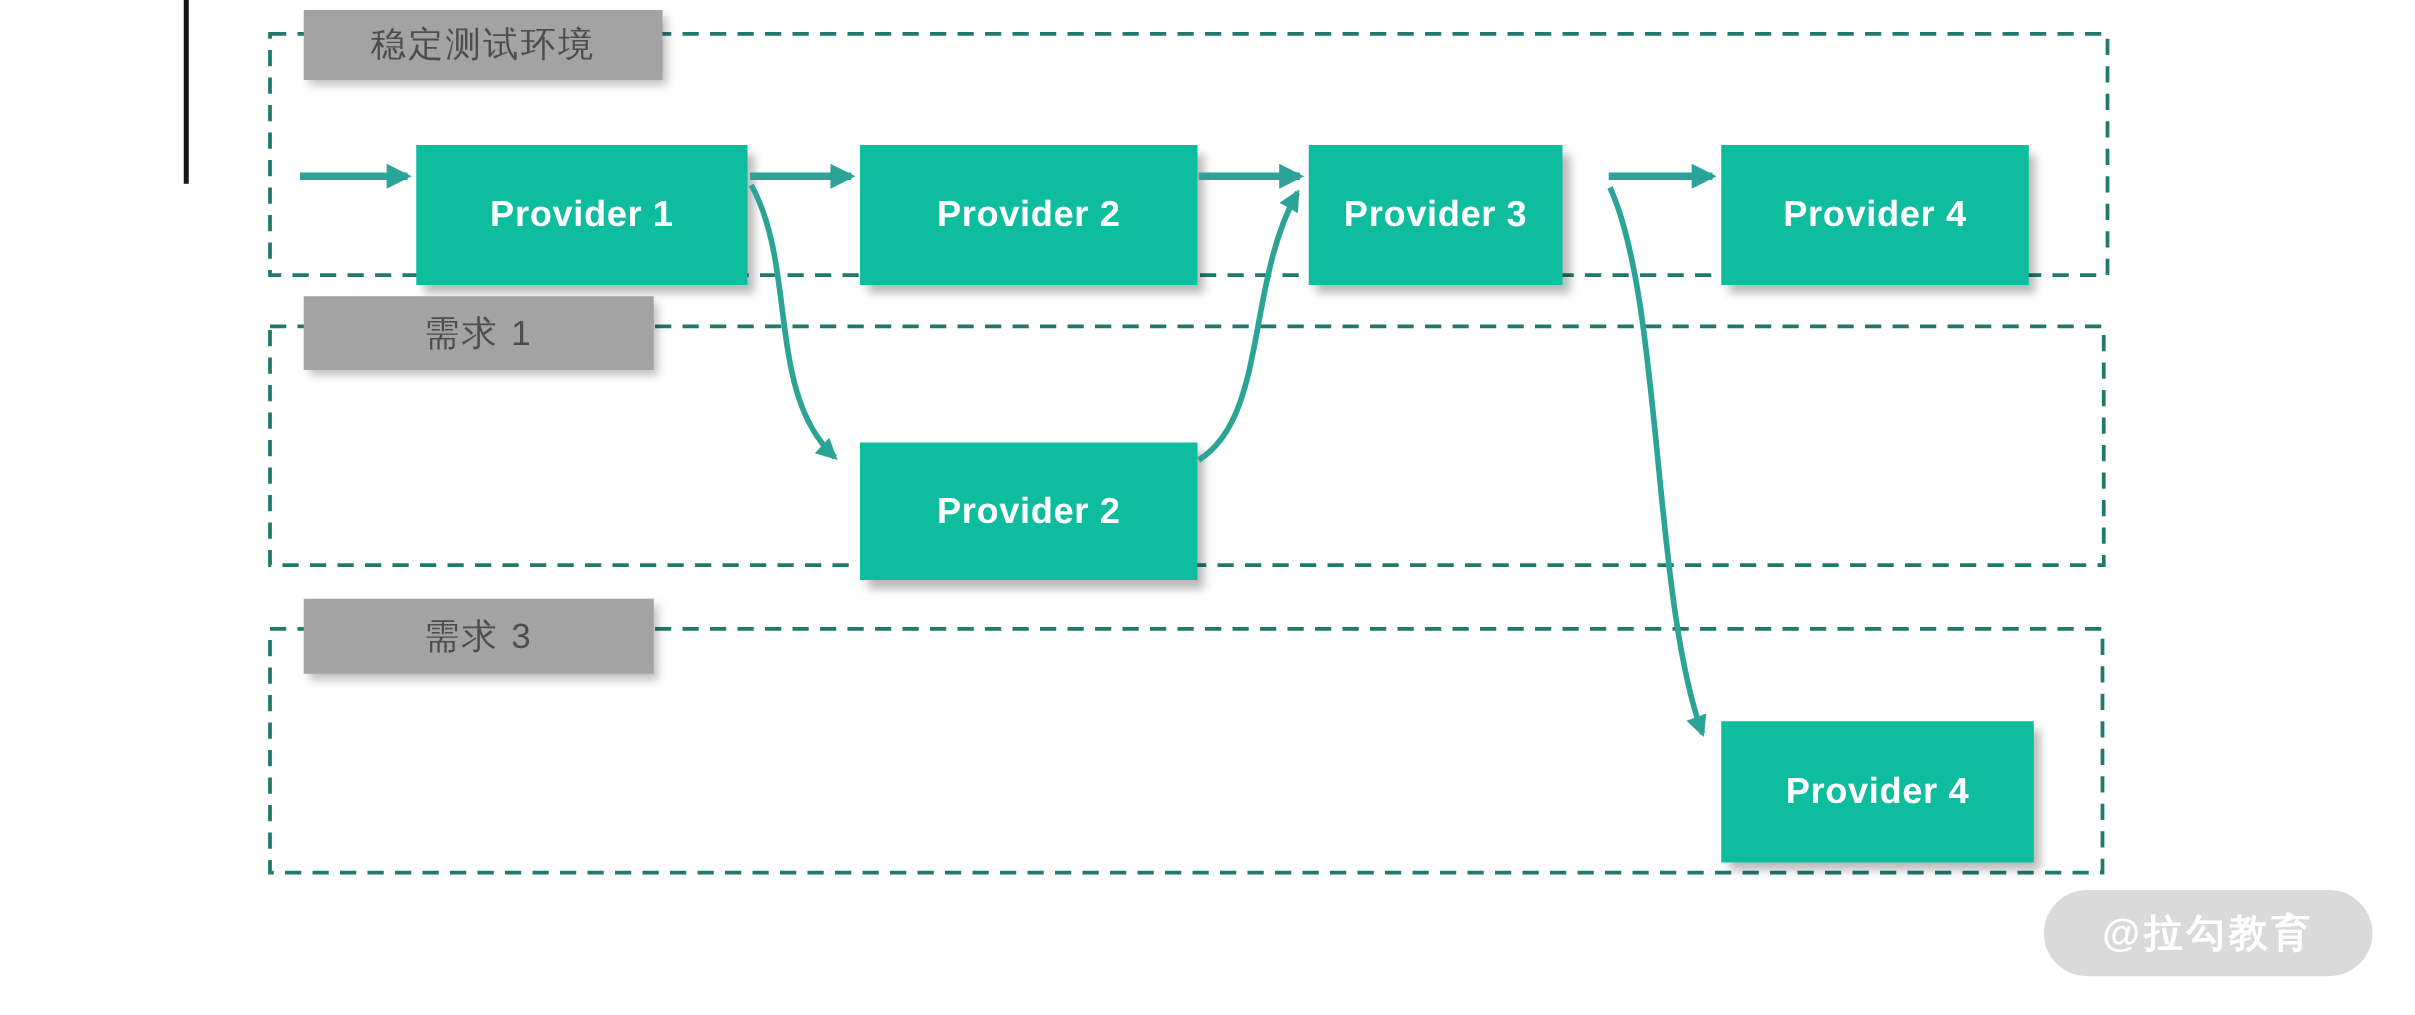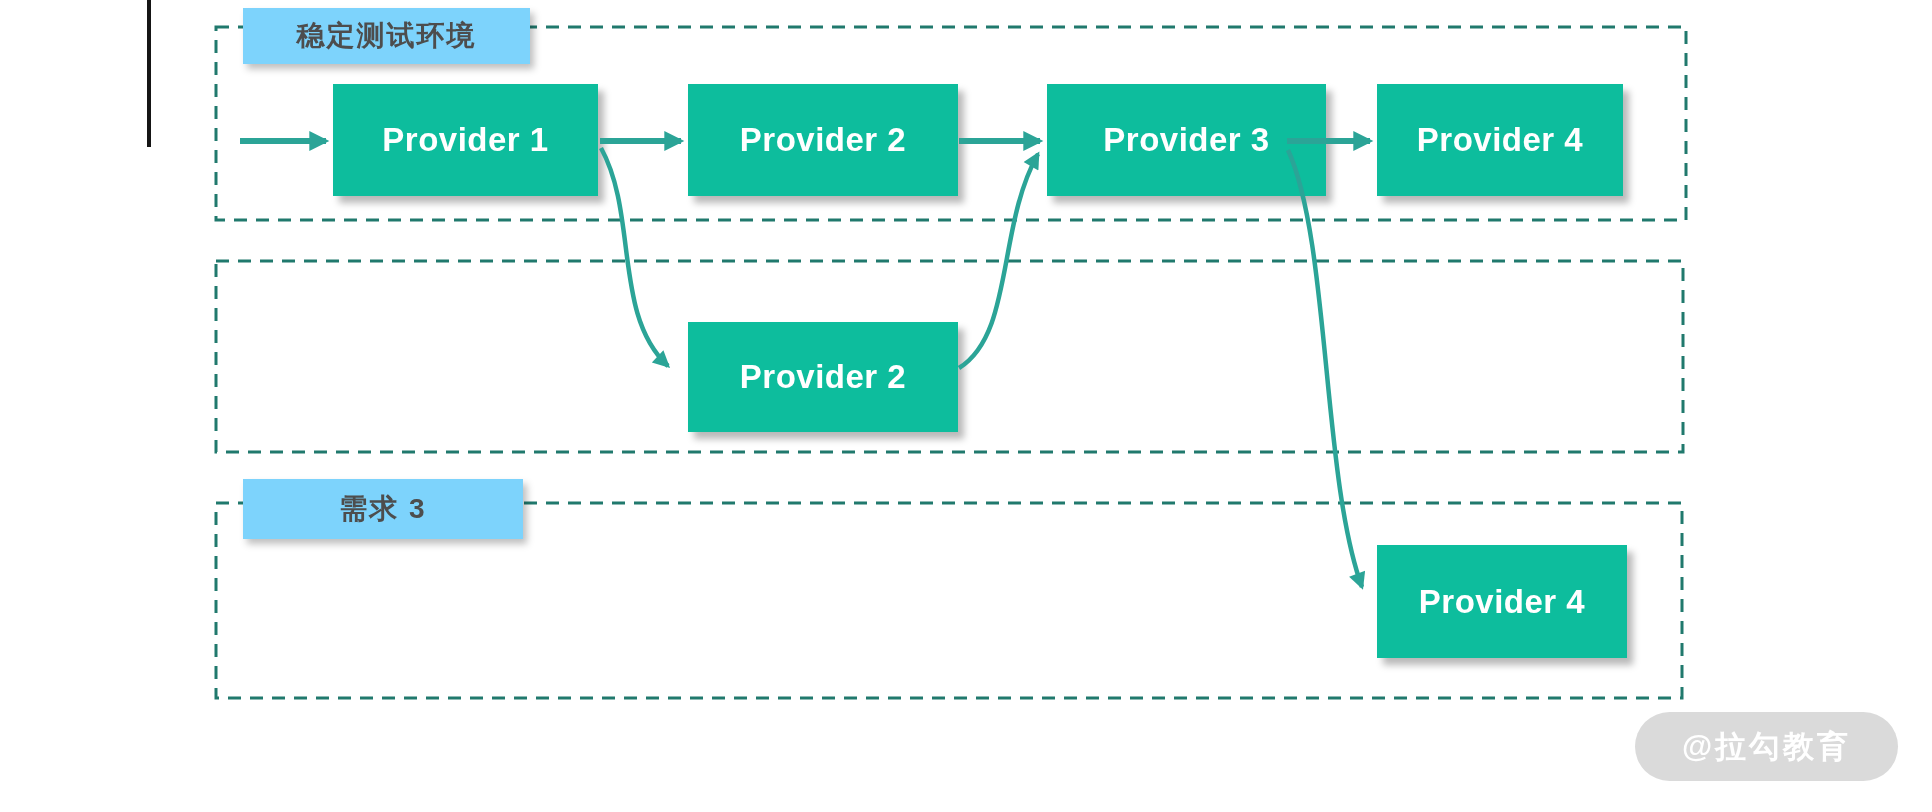--- a/index.html
+++ b/index.html
@@ -20,32 +20,32 @@
   .edge-layer{position:absolute;left:0;top:0;width:1932px;height:812px;z-index:3;pointer-events:none;}
   .region-layer{position:absolute;left:0;top:0;width:1932px;height:812px;z-index:1;pointer-events:none;}
   .region{fill:none;stroke:var(--region-border);stroke-width:3;stroke-dasharray:13 9;}
   .edge{fill:none;stroke:var(--arrow);}
   .edge.straight{stroke-width:6;}
   .edge.curve{stroke-width:4.5;}
   marker path{fill:var(--arrow);}
 
   .node{position:absolute;z-index:2;background:var(--node-fill);color:var(--node-text);
     display:flex;align-items:center;justify-content:center;
-    font-size:33px;font-weight:600;letter-spacing:0.5px;
-    box-shadow:6px 7px 7px rgba(0,0,0,0.28);}
+    font-size:29px;font-weight:600;letter-spacing:0.5px;
+    box-shadow:6px 7px 7px rgba(0,0,0,0.28);margin-top:32px;}
   .node-p1{left:333px;top:84px;width:265px;height:112px;}
   .node-p2-stable{left:688px;top:84px;width:270px;height:112px;}
-  .node-p3{left:1047px;top:84px;width:279px;height:112px;}
+  .node-p3{left:1047px;top:84px;width:203px;height:112px;}
   .node-p4-stable{left:1377px;top:84px;width:246px;height:112px;}
   .node-p2-req1{left:688px;top:322px;width:270px;height:110px;}
   .node-p4-req2{left:1377px;top:545px;width:250px;height:113px;}
 
-  .region-label{position:absolute;z-index:4;background:#7dd3fc;color:var(--label-text);
+  .region-label{position:absolute;z-index:4;background:#a3a3a3;color:var(--label-text);
     display:flex;align-items:center;justify-content:center;
-    font-size:28px;font-weight:700;letter-spacing:2px;
+    font-size:28px;font-weight:400;letter-spacing:2px;
     box-shadow:4px 5px 7px rgba(0,0,0,0.25);}
   .label-stable{left:243px;top:8px;width:287px;height:56px;}
   .label-req1{left:243px;top:237px;width:280px;height:59px;}
   .label-req2{left:243px;top:479px;width:280px;height:60px;}
 
   .watermark{position:absolute;z-index:5;left:1635px;top:712px;width:263px;height:69px;
     background:var(--watermark-bg);border-radius:38px;
     display:flex;align-items:center;justify-content:center;
     color:var(--watermark-text);font-size:31px;font-weight:600;letter-spacing:3px;}
 
@@ -96,20 +96,23 @@
     <path class="edge straight" d="M959 141 H1040" marker-end="url(#ah-big)"></path>
     <path class="edge straight" d="M1287 141 H1370" marker-end="url(#ah-big)"></path>
     <path class="edge curve" d="M601 148 C638 215, 613 315, 668 366" marker-end="url(#ah-small)"></path>
     <path class="edge curve" d="M959 368 C1014 334, 997 226, 1038 154" marker-end="url(#ah-small)"></path>
     <path class="edge curve" d="M1288 150 C1330 242, 1322 478, 1362 587" marker-end="url(#ah-small)"></path>
   </svg>
 
   <div class="region-label label-stable">
     <span>稳定测试环境</span>
   </div>
+  <div class="region-label label-req1">
+    <span>需求 1</span>
+  </div>
   <div class="region-label label-req2">
     <span>需求 3</span>
   </div>
 
   <div class="watermark">
     <span>@拉勾教育</span>
   </div>
 
   <div class="edge-artifact"></div>
 

